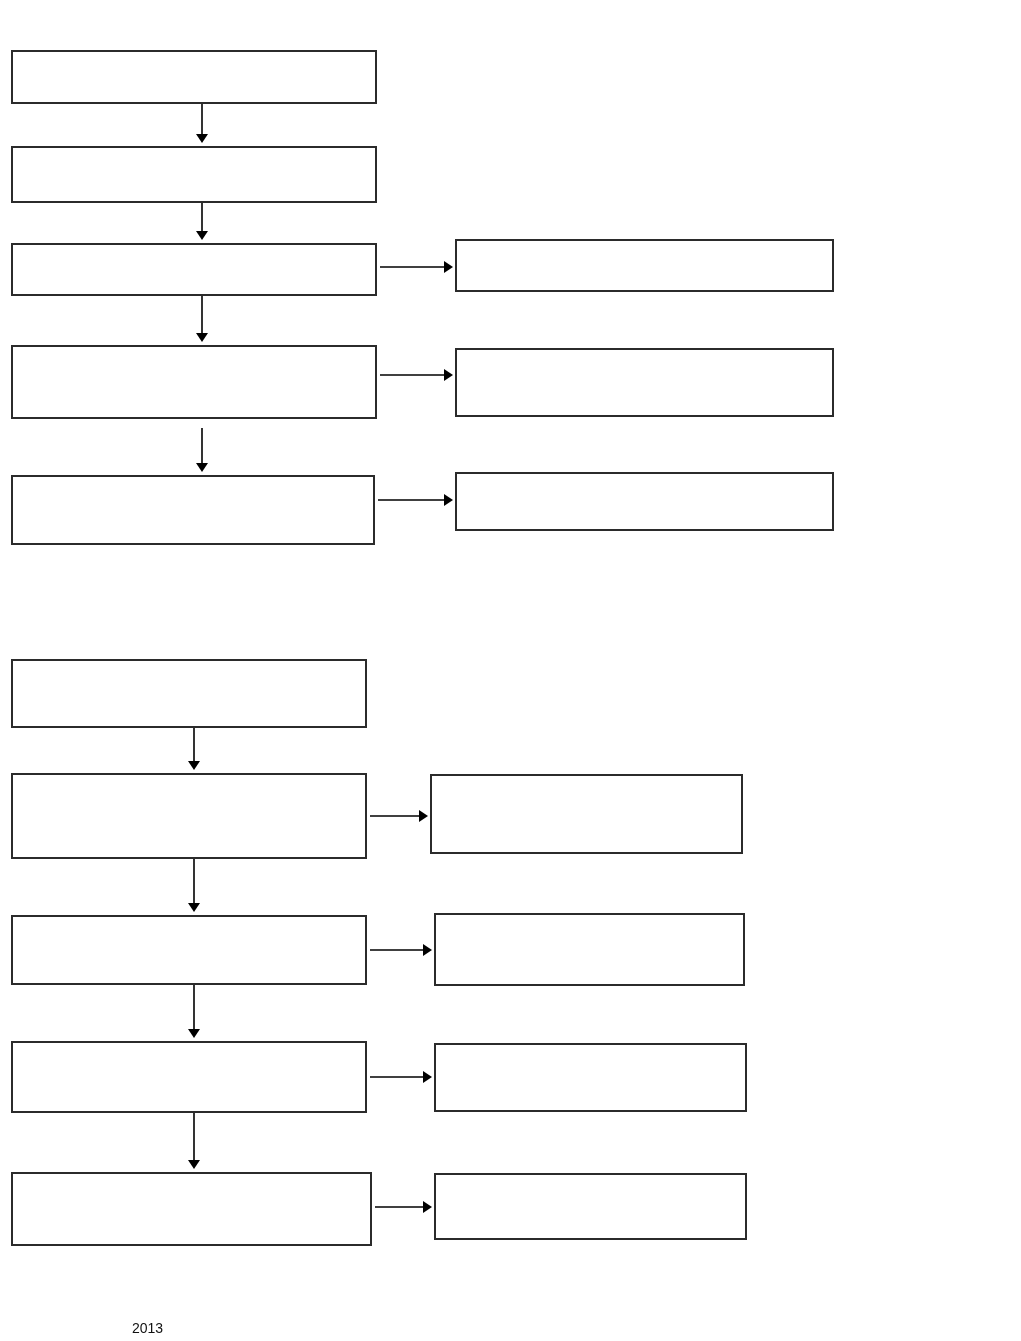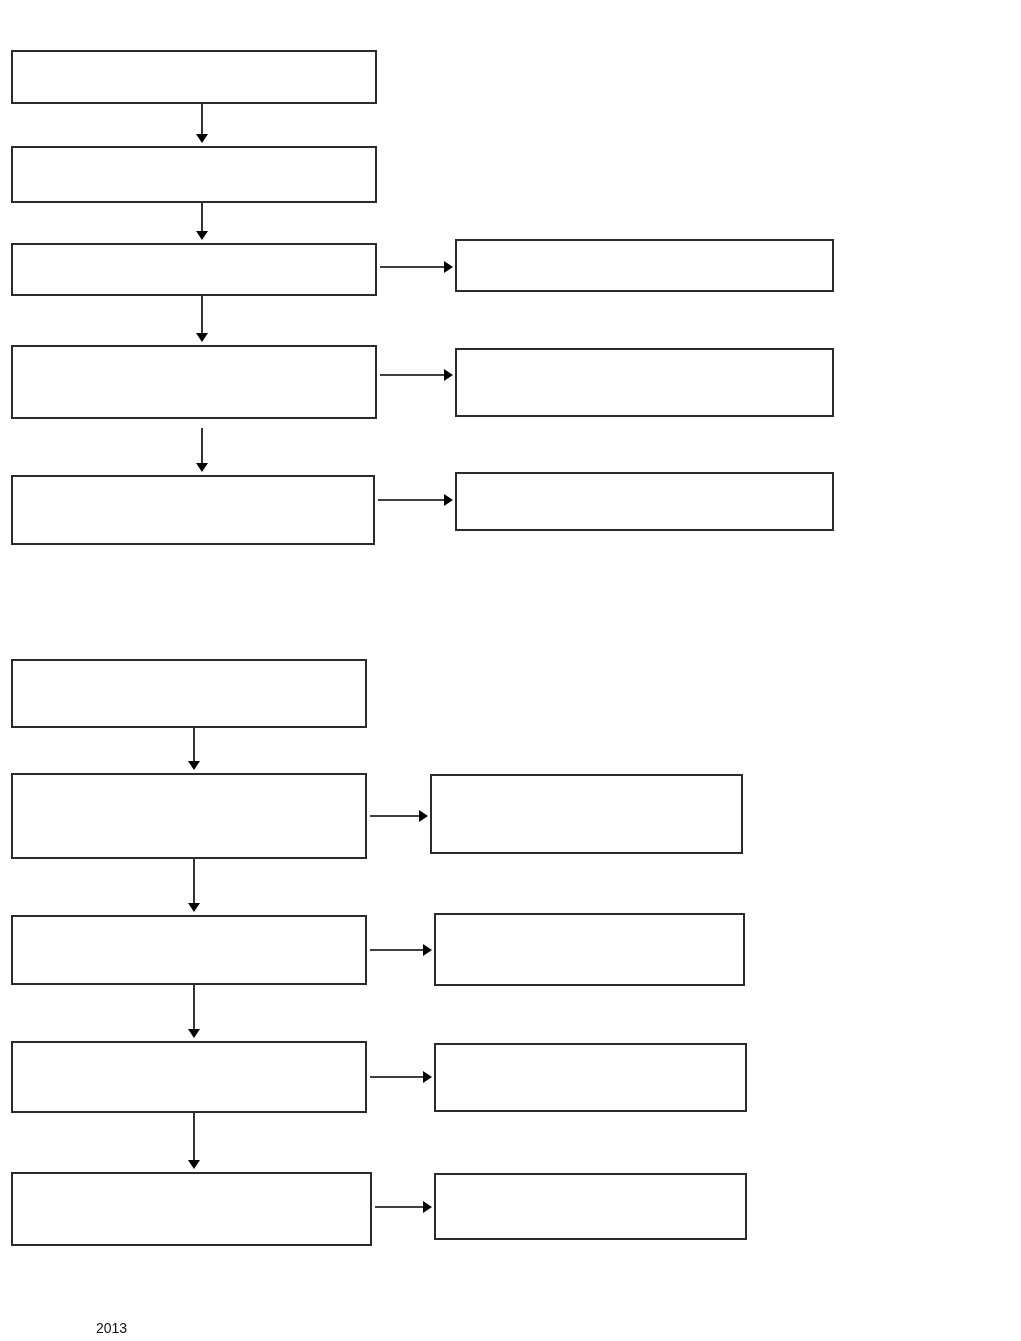--- a/index.html
+++ b/index.html
@@ -44,20 +44,21 @@
   }
   .conn polygon {
     fill: #000000;
   }
   .caption {
     position: absolute;
     font-size: 14px;
     color: #111111;
     font-family: "Liberation Sans", sans-serif;
     white-space: pre;
+    margin-left: 36px;
   }
 </style>
 </head>
 <body>
 
 <div id="page">
   <div id="diagram-layer">
       <div style="position: absolute; left: 0px; top: 0px; width: 100%; height: 100%;">
         <svg class="conn" width="20" height="39" style="left: 192px; top: 104px;">
           <line x1="10" y1="0" x2="10" y2="32"></line>

